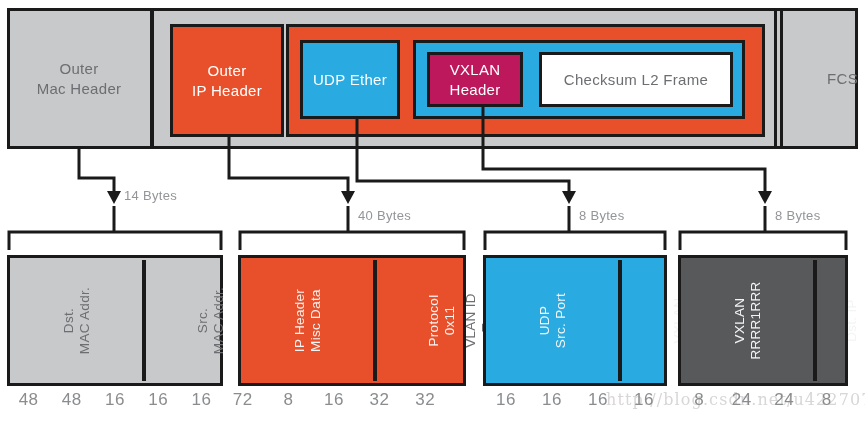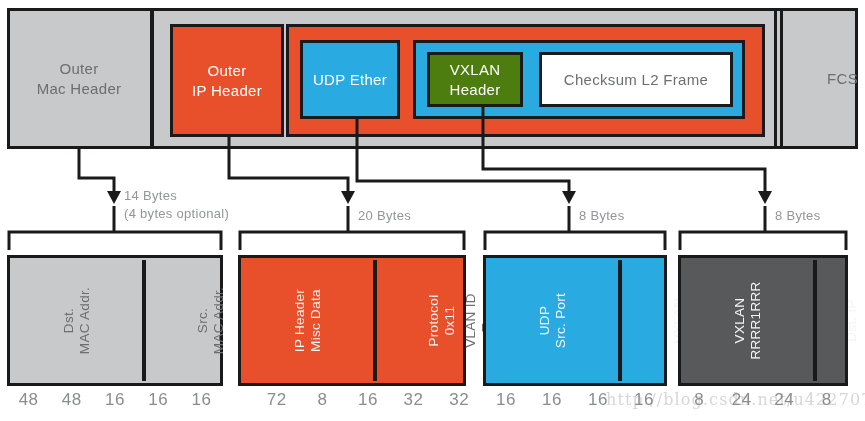--- a/index.html
+++ b/index.html
@@ -8,21 +8,21 @@
     font-family:"Liberation Sans", sans-serif; overflow:hidden;
   }
   .box {
     position:absolute; box-sizing:border-box;
     border:3px solid #1a1a1a;
     display:flex; align-items:center; justify-content:center; text-align:center;
   }
   .gray   { background:#c8c9cb; color:#6d6e71; }
   .orange { background:#e8502b; color:#ffffff; }
   .blue   { background:#29abe2; color:#ffffff; }
-  .dark   { background:#4d7c0f; color:#ffffff; }
+  .dark   { background:#be185d; color:#ffffff; }
   .whitebox { background:#ffffff; color:#6d6e71; }
   .boxlabel { white-space:pre-line; font-size:15px; line-height:1.3; letter-spacing:0.3px; }
 
   
   .topbar      { left:7px;   top:8px;  width:851px; height:141px; }
   .sep         { position:absolute; background:#1a1a1a; width:4px; top:8px; height:141px; }
   .sep-left    { left:150px; }
   .sep-right-a { left:774px; width:3px; }
   .sep-right-b { left:780px; width:3px; }
   .ip-label-box  { left:170px; top:24px; width:114px; height:113px; }
@@ -58,21 +58,21 @@
           border-left:4px solid #1a1a1a; overflow:visible; }
   .cell:first-child { border-left:none; }
   .vtext { transform:rotate(-90deg); white-space:pre-line; text-align:center;
            font-size:13.5px; line-height:1.15; letter-spacing:0.3px; width:130px; flex:none; }
   .grp-1 .vtext { color:#6d6e71; }
   .grp-2 .vtext, .grp-3 .vtext, .grp-4 .vtext { color:#f3f4f4; }
 
   
   .nums { position:absolute; top:390px; display:flex; z-index:4; }
   .nums-1 { left:7px;   width:216px; }
-  .nums-2 { left:254px; width:228px; }
+  .nums-2 { left:220px; width:228px; }
   .nums-3 { left:483px; width:184px; }
   .nums-4 { left:678px; width:170px; }
   .num { flex:1; text-align:center; font-size:17px; color:#8a8c8e; letter-spacing:0.5px; }
 
   
   .watermark { position:absolute; left:606px; top:390px; z-index:1;
                font-family:"DejaVu Serif", serif; font-size:16px; color:#d8d6d7;
                letter-spacing:1.1px; white-space:nowrap; }
 </style>
 </head>
@@ -127,23 +127,22 @@
     <g fill="#1a1a1a" stroke="none">
       <polygon points="107,191 121,191 114,204"></polygon>
       <polygon points="341,191 355,191 348,204"></polygon>
       <polygon points="562,191 576,191 569,204"></polygon>
       <polygon points="758,191 772,191 765,204"></polygon>
     </g>
   </svg>
 
   <div class="callout co-1">
     <div>14 Bytes</div>
-    <div>(4 bytes optional)</div>
-  </div>
-  <div class="callout co-2">20 Bytes</div>
+  </div>
+  <div class="callout co-2">40 Bytes</div>
   <div class="callout co-3">8 Bytes</div>
   <div class="callout co-4">8 Bytes</div>
 
   <div class="watermark">http://blog.csdn.net/u42270739</div>
 
   <div class="group grp-1">
     <div class="cell">
         <div class="vtext">Dst.
 MAC Addr.</div>
       </div>

